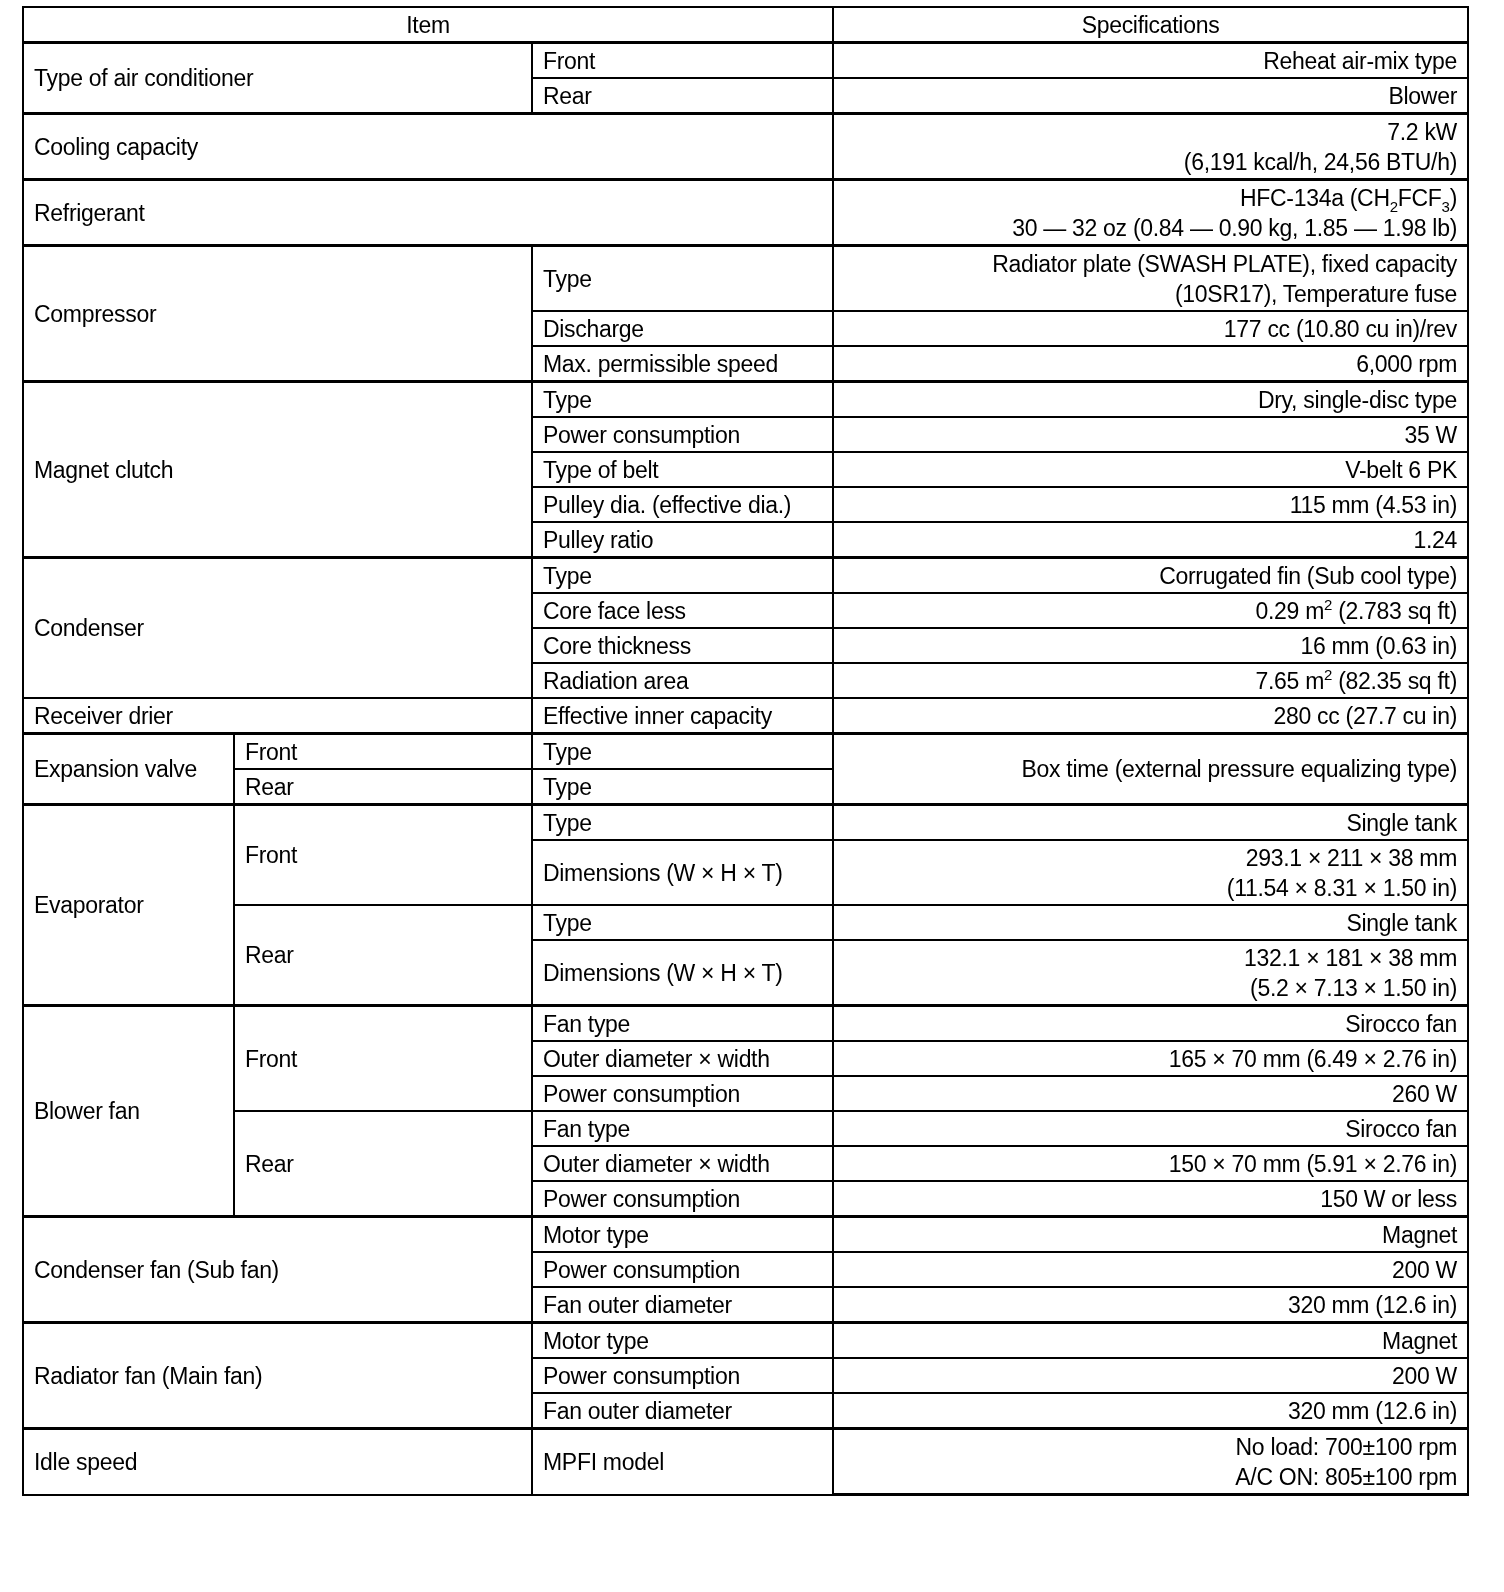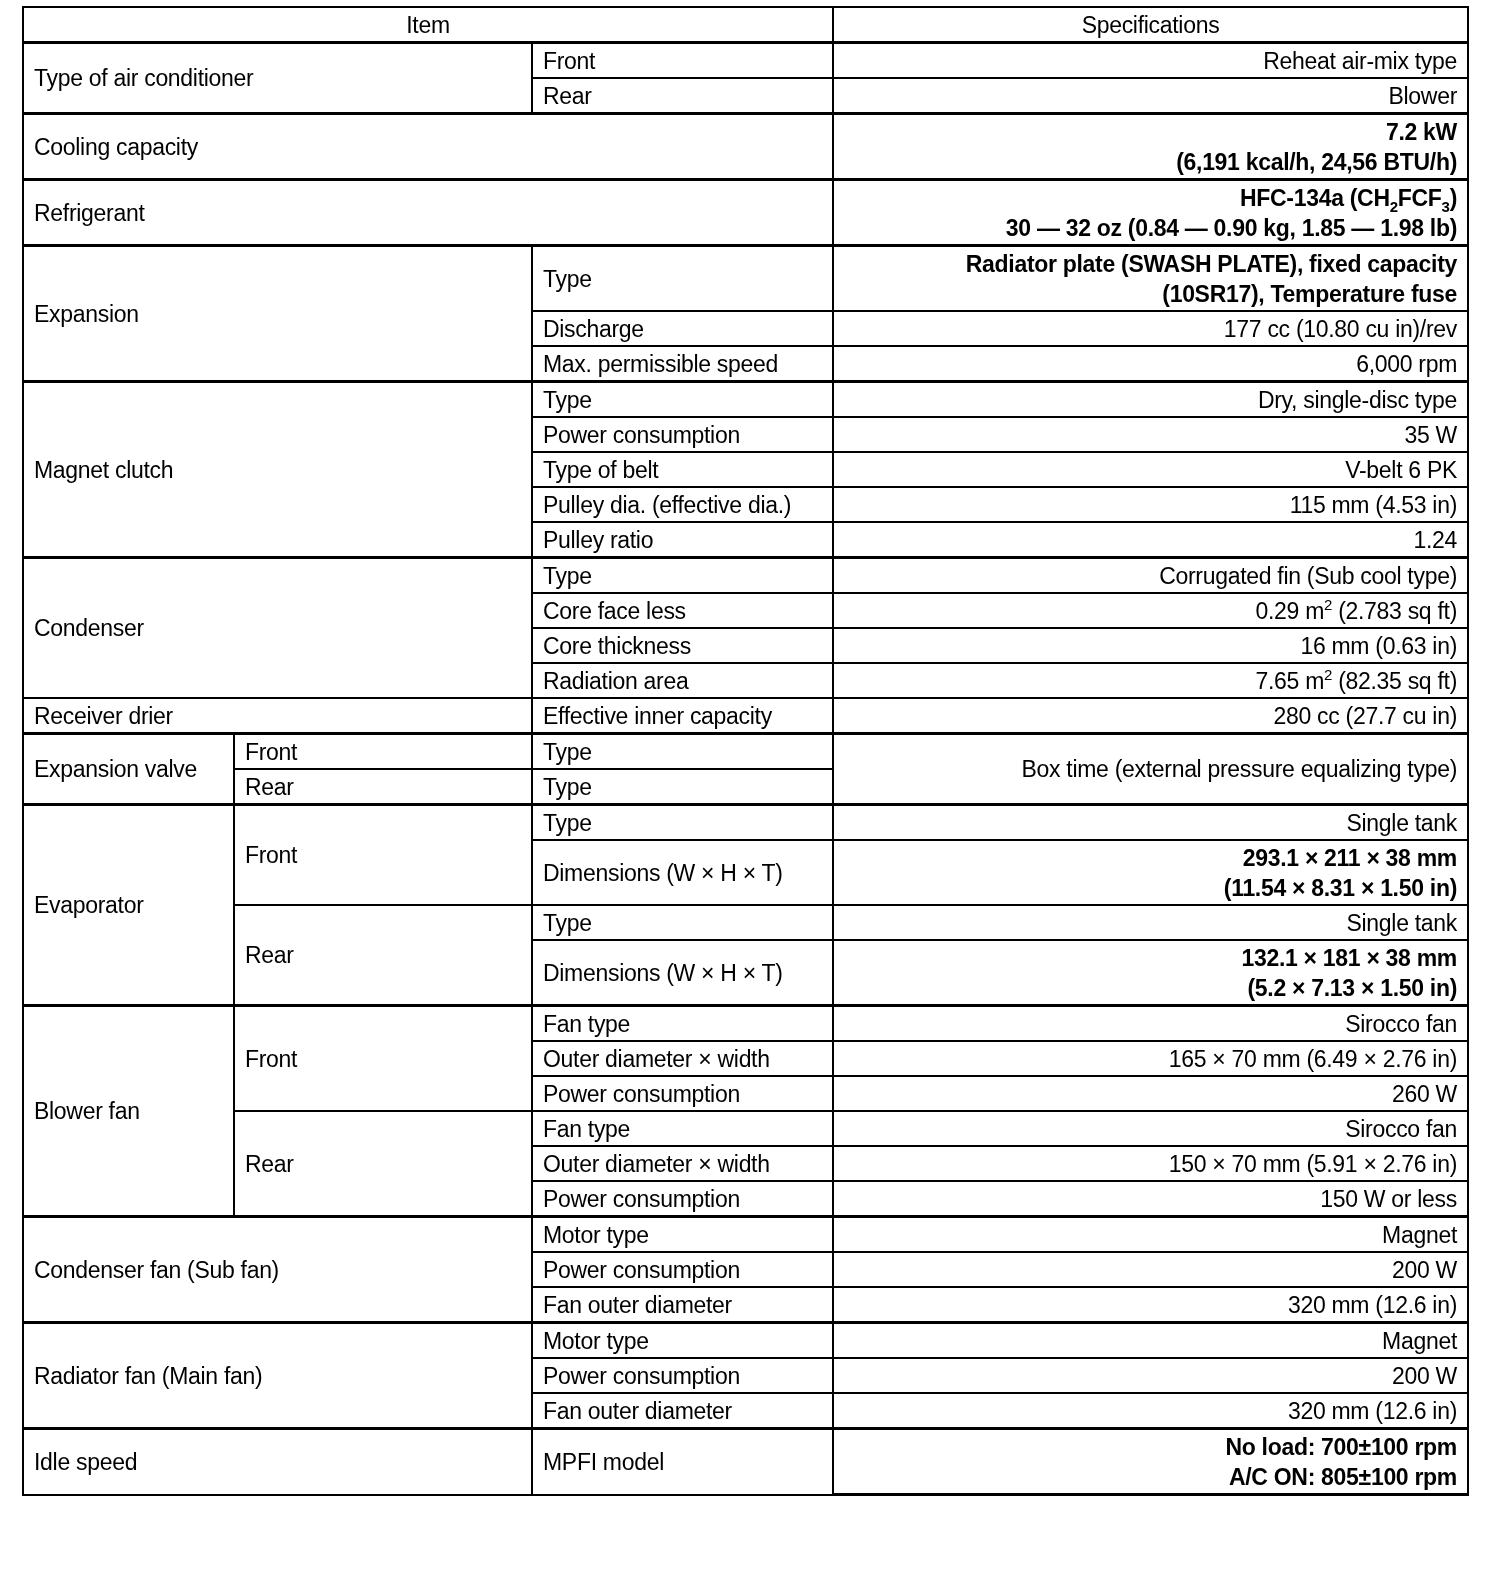--- a/index.html
+++ b/index.html
@@ -25,21 +25,21 @@
   }
   table.spec th { text-align: center; }
   table.spec td.spec-val { text-align: right; }
   table.spec tr.dbl td { height: 63px; }
   table.spec tr.grp-top td, table.spec tr.grp-top th { border-top-width: 3px; }
   col.c1 { width: 211px; }
   col.c2 { width: 298px; }
   col.c3 { width: 301px; }
   col.c4 { width: 635px; }
   sub, sup { font-size: 15px; line-height: 0; }
-  .line { display: block; font-weight: bold; }
+  .line { display: block; }
 </style>
 </head>
 <body>
 
 <table class="spec">
   <colgroup>
       <col class="c1">
       <col class="c2">
       <col class="c3">
       <col class="c4">
@@ -70,21 +70,21 @@
 
   <tr class="grp-top dbl">
     <td colspan="3">Refrigerant</td>
     <td class="spec-val">
       <span class="line"><span>HFC-134a (CH</span><sub>2</sub><span>FCF</span><sub>3</sub><span>)</span></span>
       <span class="line">30 — 32 oz (0.84 — 0.90 kg, 1.85 — 1.98 lb)</span>
     </td>
   </tr>
 
   <tr class="grp-top dbl">
-    <td colspan="2" rowspan="3">Expansion</td>
+    <td colspan="2" rowspan="3">Compressor</td>
     <td>Type</td>
     <td class="spec-val">
       <span class="line">Radiator plate (SWASH PLATE), fixed capacity</span>
       <span class="line">(10SR17), Temperature fuse</span>
     </td>
   </tr>
   <tr>
     <td>Discharge</td>
     <td class="spec-val">177 cc (10.80 cu in)/rev</td>
   </tr>

